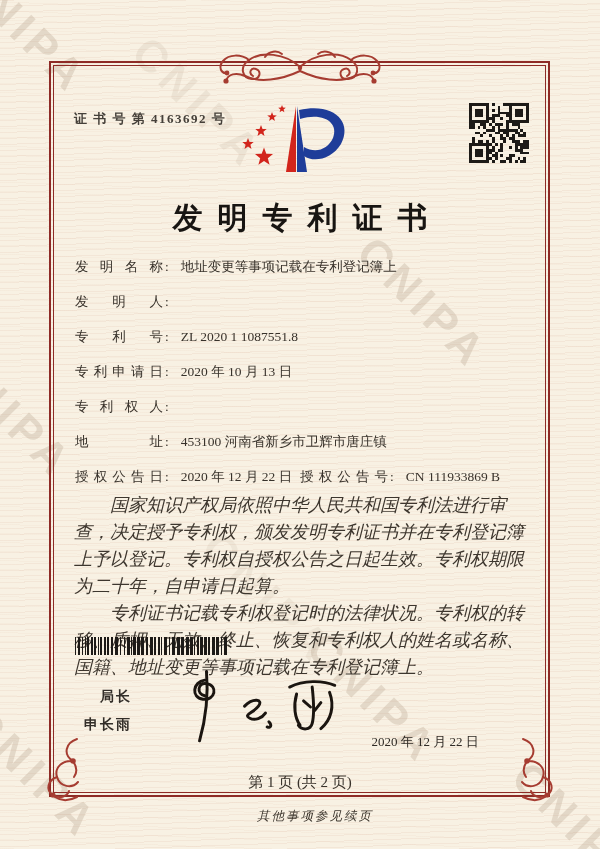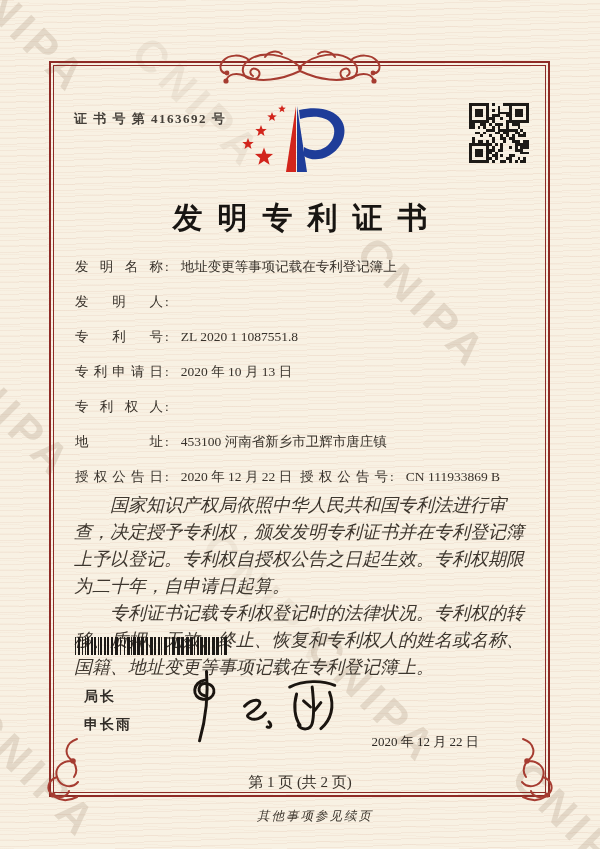--- a/index.html
+++ b/index.html
@@ -35,21 +35,21 @@
   .fields{position:absolute;left:75px;top:249px;width:456px;z-index:3;
     font-size:13.5px;color:#38322b;}
   .f-row{position:relative;height:35px;display:flex;align-items:center;}
   .f-label{display:inline-block;width:88px;text-align:justify;text-align-last:justify;}
   .f-colon{margin:0 12px 0 2px;}
   .f-pair2{position:absolute;left:225px;top:0;height:35px;display:flex;align-items:center;}
   .paras{position:absolute;left:74px;top:492px;width:457px;z-index:3;
     font-size:18px;line-height:27px;color:#3d362e;font-style:italic;}
   .paras p{margin:0;text-indent:2em;}
   .barcode{position:absolute;left:75px;top:637px;width:156px;height:18px;z-index:3;}
-  .signer-title{position:absolute;left:84px;top:688px;z-index:3;
+  .signer-title{position:absolute;left:100px;top:688px;z-index:3;
     font-family:"Liberation Sans","DejaVu Sans",sans-serif;font-weight:600;
     font-size:14px;color:#332e29;letter-spacing:2px;}
   .signer-name{position:absolute;left:84px;top:716px;z-index:3;
     font-family:"Liberation Sans","DejaVu Sans",sans-serif;font-weight:600;
     font-size:14px;color:#332e29;letter-spacing:2px;}
   .autograph{position:absolute;left:150px;top:668px;width:210px;height:78px;z-index:3;}
   .date{position:absolute;left:345px;top:733px;width:160px;z-index:3;
     text-align:center;font-size:13px;color:#2f2a25;}
   .page-info{position:absolute;left:0;right:0;top:773px;z-index:3;
     text-align:center;font-size:15px;color:#38322b;}

